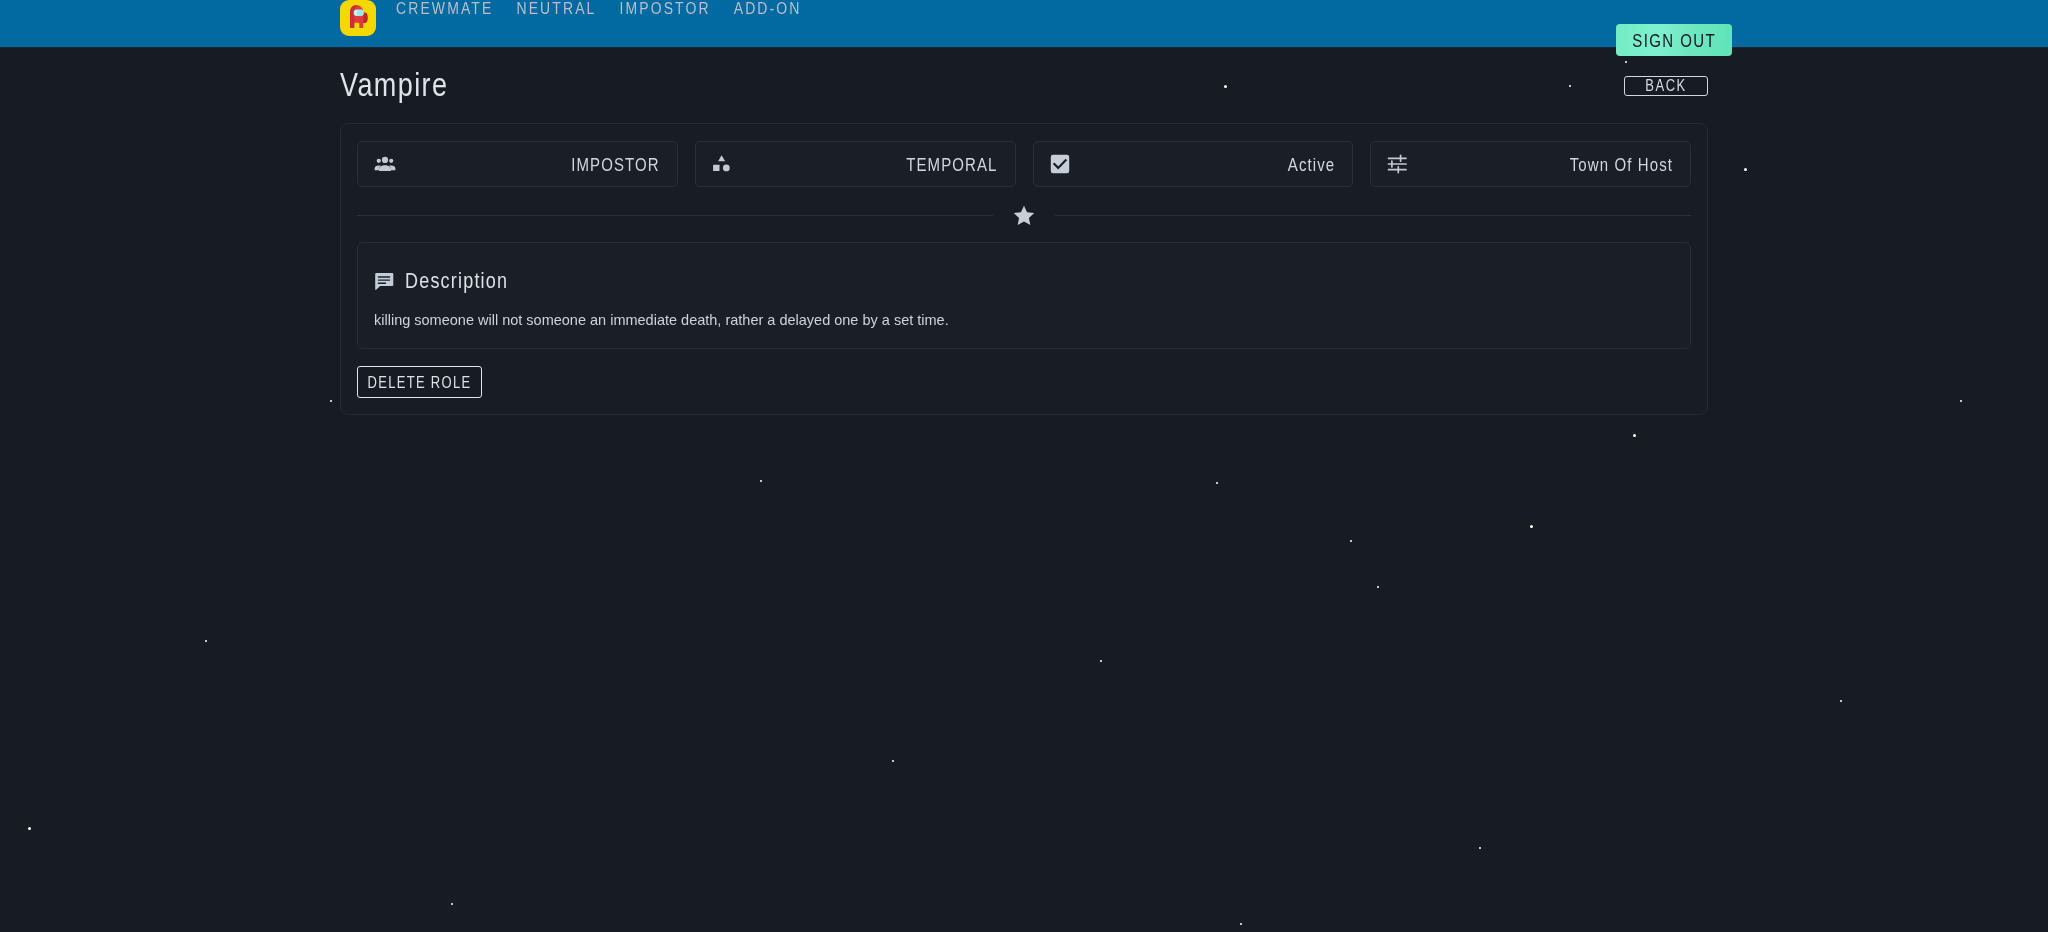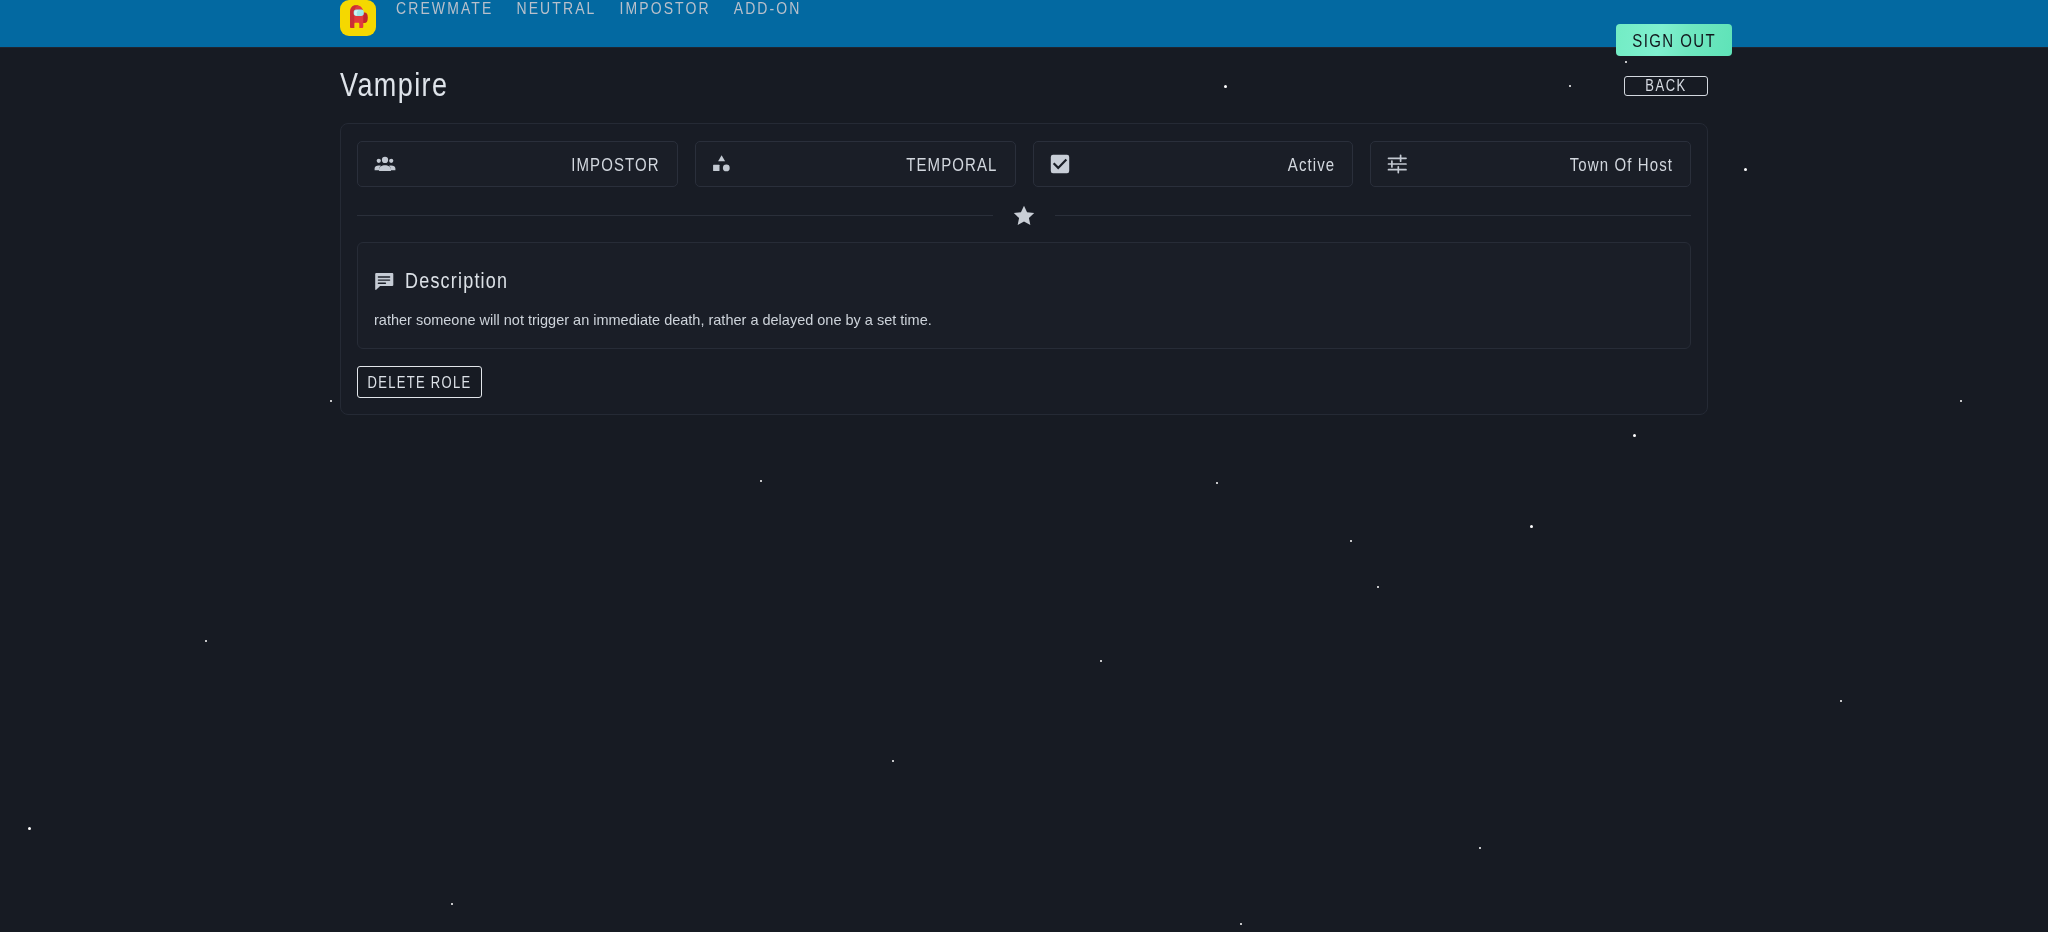--- a/index.html
+++ b/index.html
@@ -398,21 +398,21 @@
             <path d="M1.6 1h16.8c.5 0 .9.4.9.9v11.2c0 .5-.4.9-.9.9H6.1L2.2 17.7c-.4.4-1 .1-1-.4V1.9c0-.5.4-.9.9-.9z" fill="#c6ccd5"></path>
             <g stroke="#1a1e27" stroke-width="1.4" stroke-linecap="round">
               <line x1="4.4" y1="5" x2="15.6" y2="5"></line>
               <line x1="4.4" y1="8.1" x2="15.6" y2="8.1"></line>
               <line x1="4.4" y1="11.2" x2="11.4" y2="11.2"></line>
             </g>
           </svg>
         </span>
         <span class="desc-title">Description</span>
       </div>
-      <p class="desc-text">rather someone will not trigger an immediate death, rather a delayed one by a set time.</p>
+      <p class="desc-text">killing someone will not someone an immediate death, rather a delayed one by a set time.</p>
     </div>
 
     <button class="delete-btn">
       <span>DELETE ROLE</span>
     </button>
 
   </div>
 </div>
 
 </body></html>

